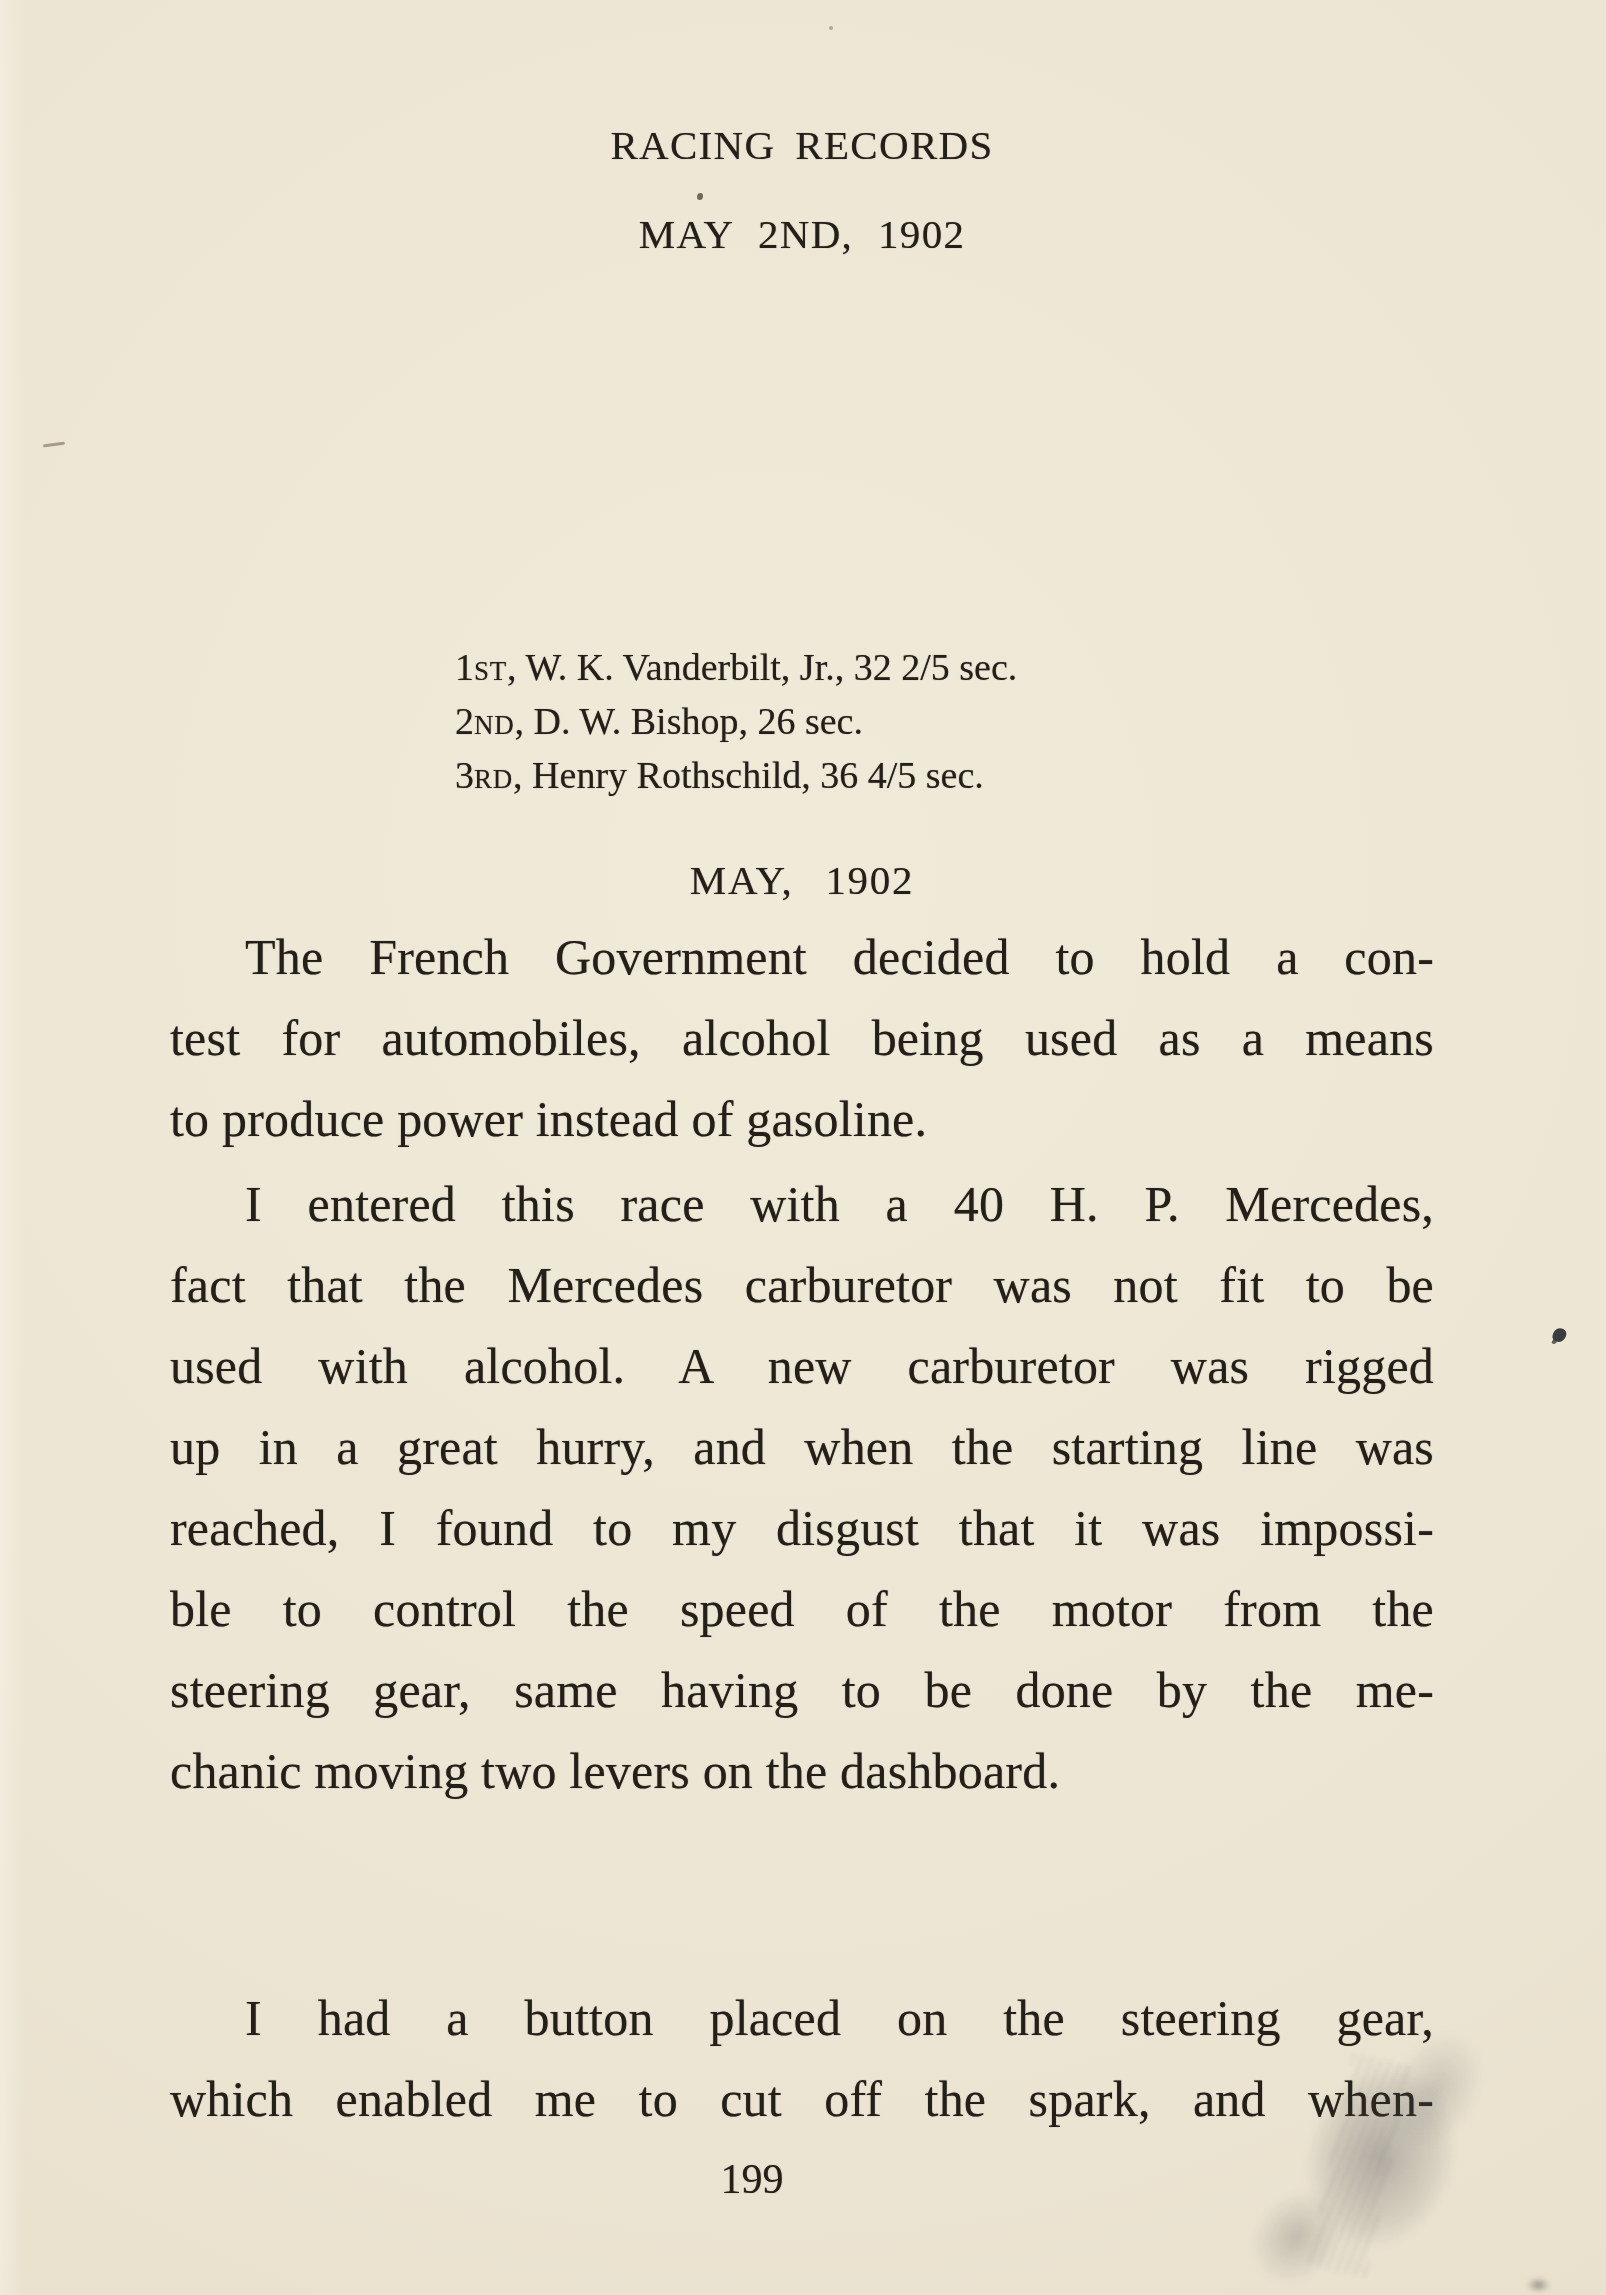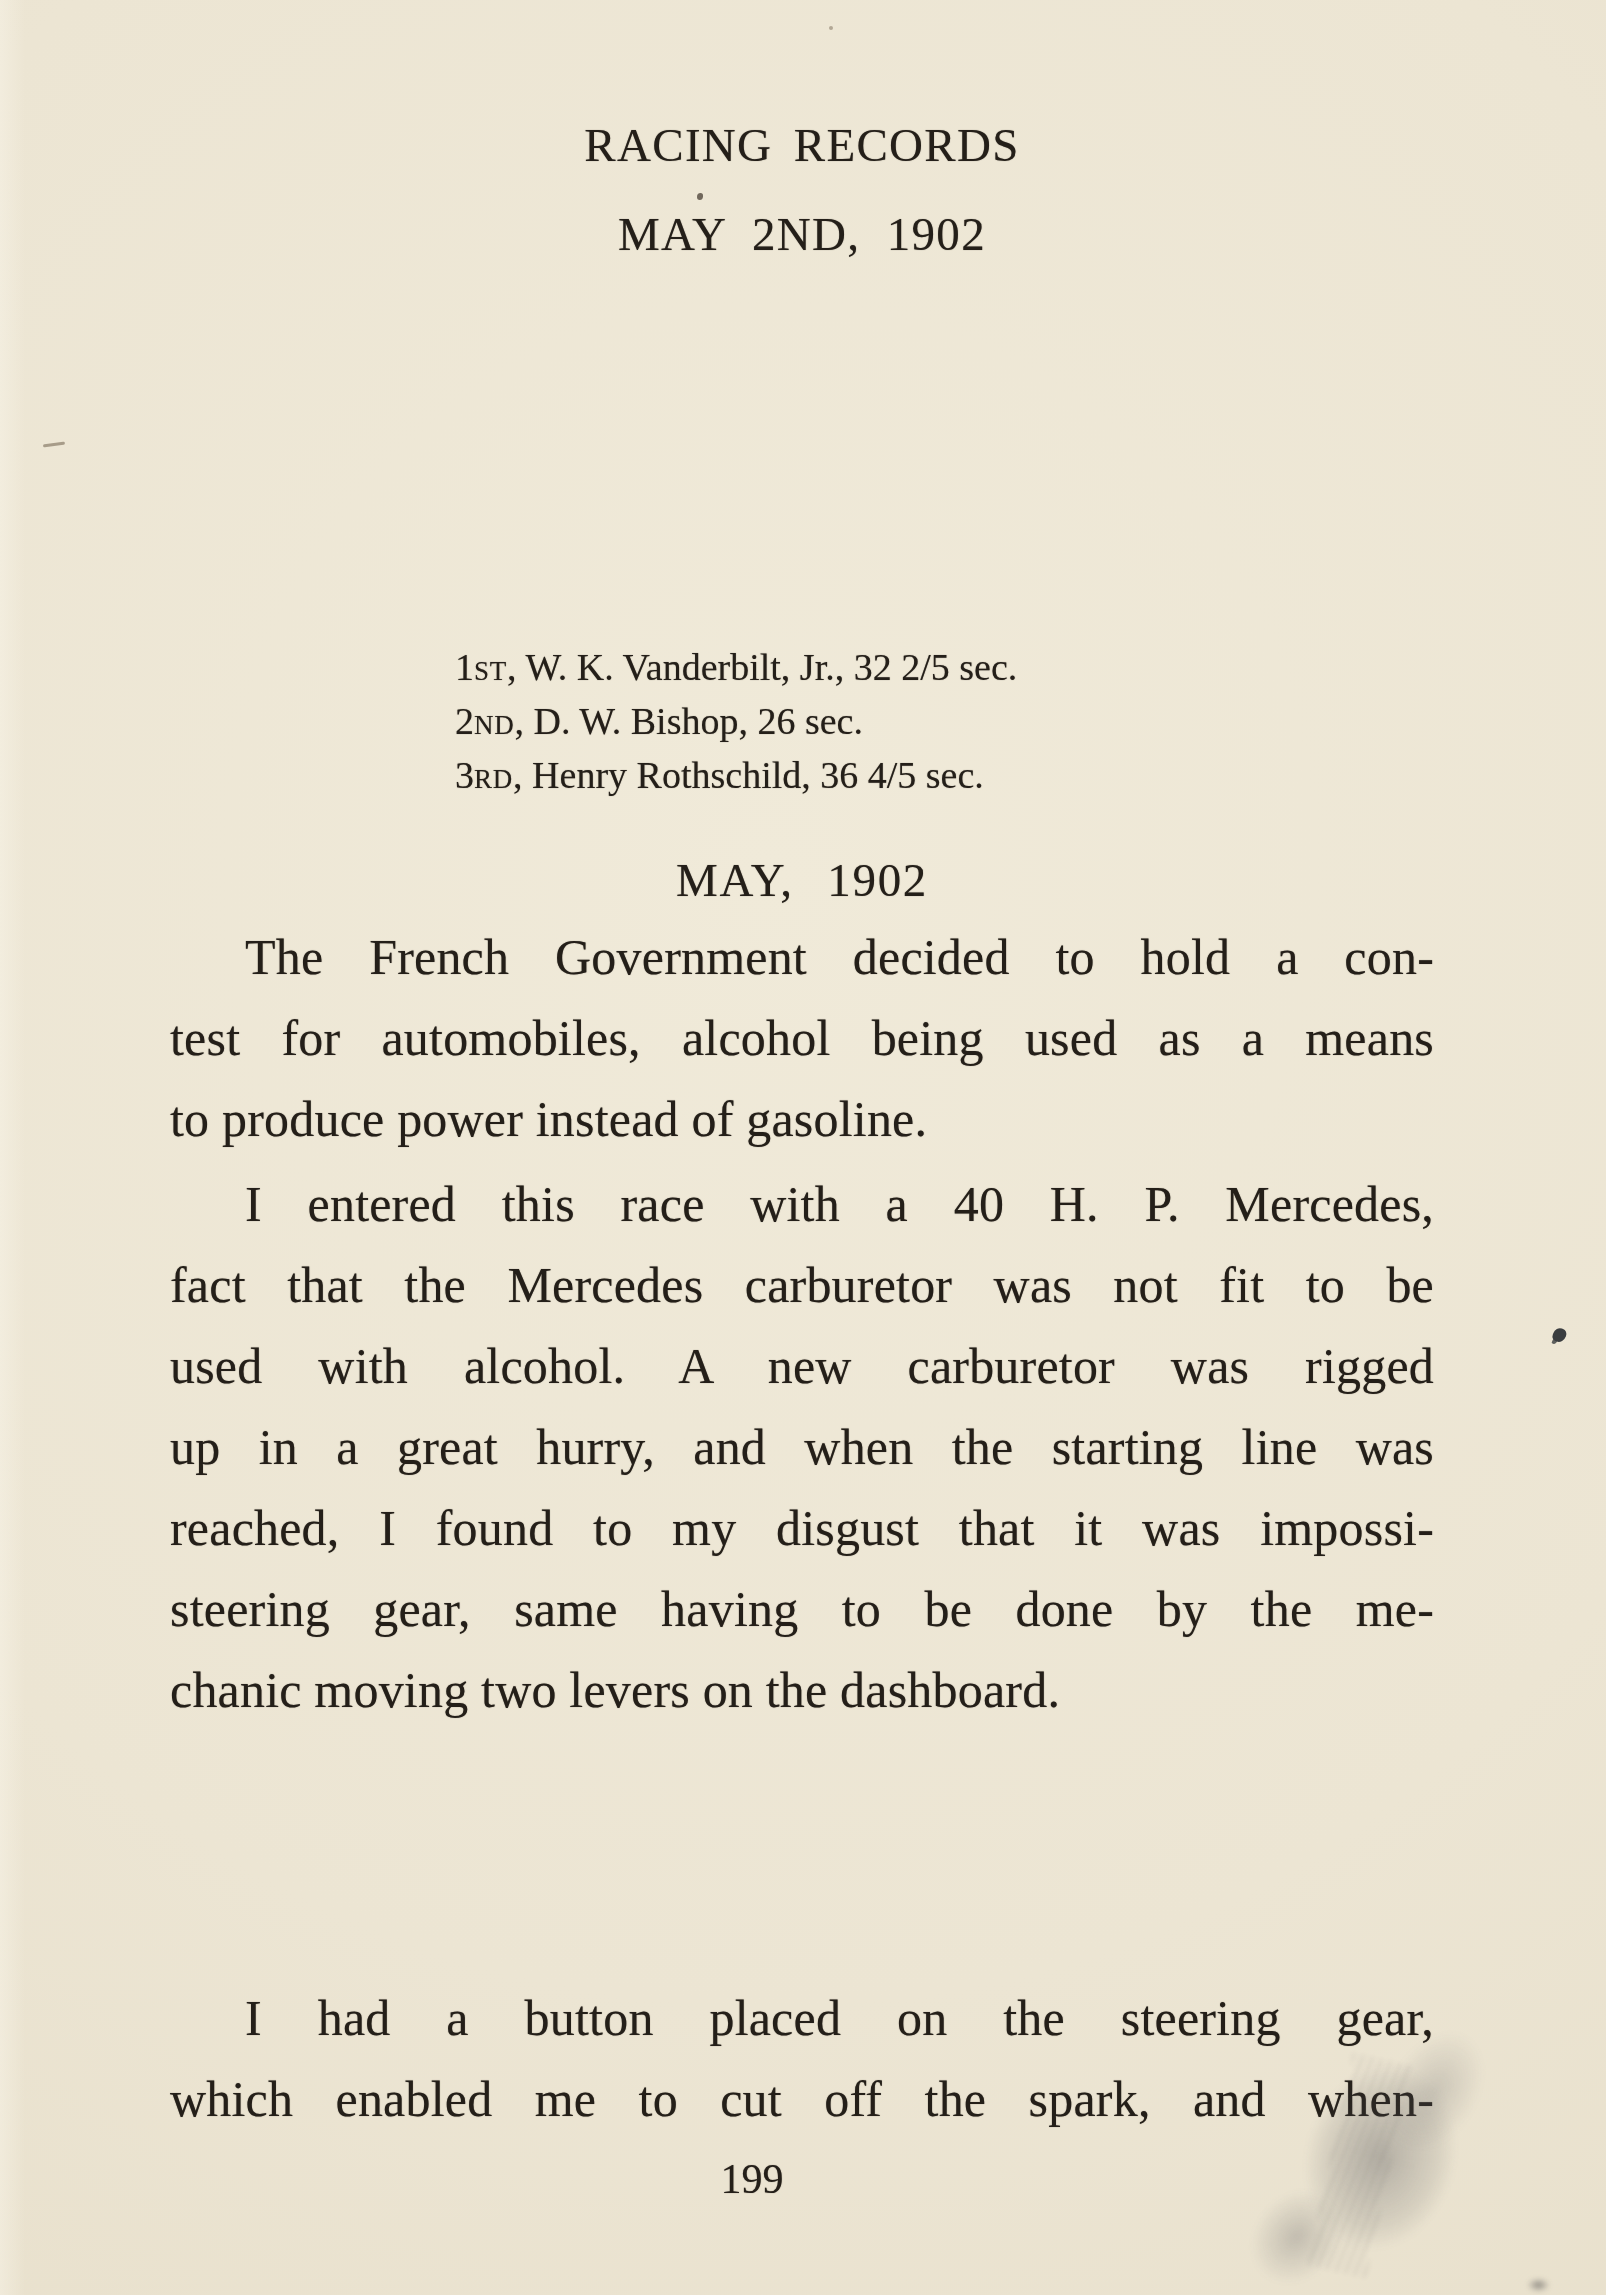--- a/index.html
+++ b/index.html
@@ -11,21 +11,21 @@
       linear-gradient(90deg, rgba(248,244,232,.5) 0px, rgba(248,244,232,0) 25px),
       radial-gradient(130% 95% at 48% 38%, #f0ead9 0%, #ece5d3 52%, #e8e0cc 82%, #e2d8c2 100%);
     font-family:"Liberation Serif","DejaVu Serif",serif;
     color:#241f19;
   }
   .ink { text-shadow:0 0 1px rgba(40,33,24,.55); }
 
   
   .h {
     position:absolute; left:170px; width:1264px;
-    text-align:center; font-size:47px; line-height:41px;
+    text-align:center; font-size:41px; line-height:41px;
     white-space:nowrap;
   }
   .h .hx { display:inline-block; letter-spacing:1.3px; }
   #h-title .hx { word-spacing:8.4px; }
   #h-date1 .hx { word-spacing:13.4px; }
   #h-date2 .hx { word-spacing:20px; letter-spacing:1.7px; }
 
   
   .para { position:absolute; left:170px; width:1264px; font-size:50px; }
   .line {
@@ -107,20 +107,21 @@
     <div class="line">test for automobiles, alcohol being used as a means</div>
     <div class="line lastline">to produce power instead of gasoline.</div>
   </div>
 
   <div class="para" style="top:1164px">
     <div class="line first">I entered this race with a 40 H. P. Mercedes,</div>
     <div class="line">fact that the Mercedes carburetor was not fit to be</div>
     <div class="line">used with alcohol. A new carburetor was rigged</div>
     <div class="line">up in a great hurry, and when the starting line was</div>
     <div class="line">reached, I found to my disgust that it was impossi-</div>
+    <div class="line">ble to control the speed of the motor from the</div>
     <div class="line">steering gear, same having to be done by the me-</div>
     <div class="line lastline">chanic moving two levers on the dashboard.</div>
   </div>
 
   <div class="para" style="top:1978px">
     <div class="line first">I had a button placed on the steering gear,</div>
     <div class="line">which enabled me to cut off the spark, and when-</div>
   </div>
 
   <div class="pageno">199</div>

